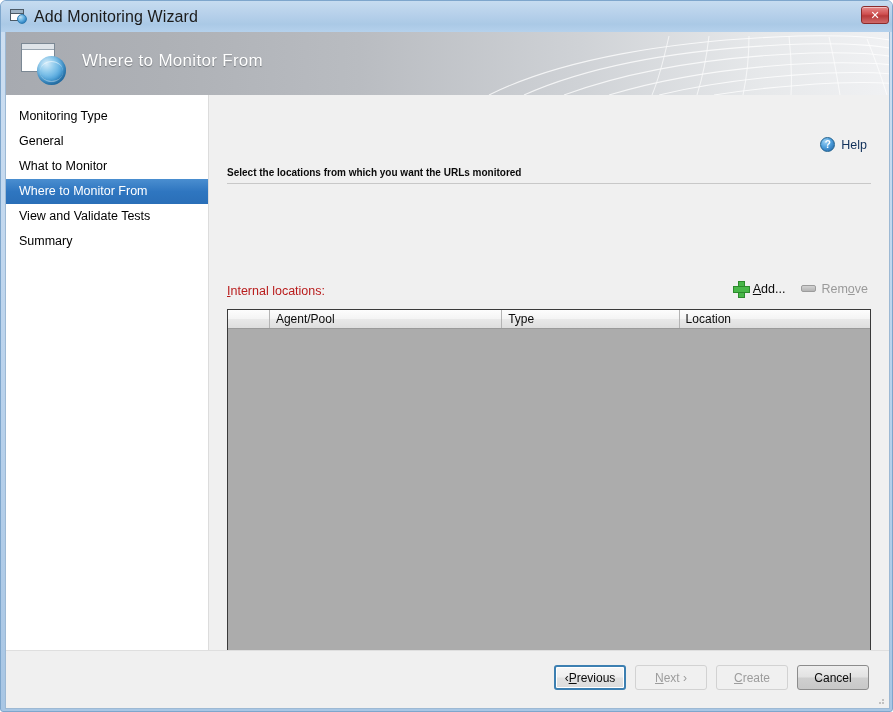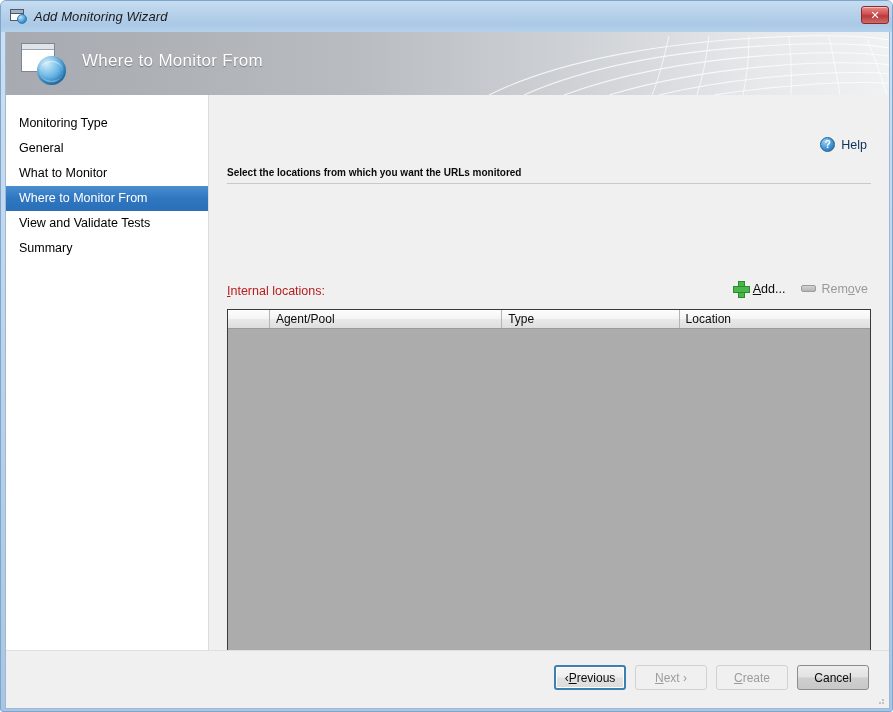--- a/index.html
+++ b/index.html
@@ -55,24 +55,23 @@
   .globe-sm {
     position: absolute;
     left: 7px; top: 5px;
     width: 10px; height: 10px;
     border-radius: 50%;
     background: radial-gradient(circle at 32% 28%, #bde0f5 0%, #67b2e2 42%, #2a7fc0 80%, #1b5e93 100%);
     border: 1px solid #2f7cb2;
   }
   #titlebar-text {
     margin-left: 7px;
-    font-size: 13px;
+    font-size: 16px;
     color: #1b1b1b;
     letter-spacing: .1px;
-    font-style: italic;
   }
   #close-button {
     position: absolute;
     right: 5px; top: 5px;
     width: 28px; height: 18px;
     border-radius: 3px;
     background: linear-gradient(180deg,#e58a8a 0%, #d05050 45%, #b83a3a 55%, #cf6a6a 100%);
     border: 1px solid #8a2b2b;
     box-shadow: inset 0 1px 0 rgba(255,255,255,.5);
     display: flex;
@@ -155,21 +154,21 @@
     letter-spacing: .3px;
   }
 
   
   #sidebar {
     position: absolute;
     left: 0; top: 63px;
     width: 203px; height: 555px;
     background: #ffffff;
     border-right: 1px solid #dcdcdc;
-    padding-top: 16px;
+    padding-top: 9px;
   }
   .nav-item {
     height: 25px;
     line-height: 25px;
     padding-left: 13px;
     font-size: 12.5px;
     color: #000000;
     cursor: pointer;
     white-space: nowrap;
   }

